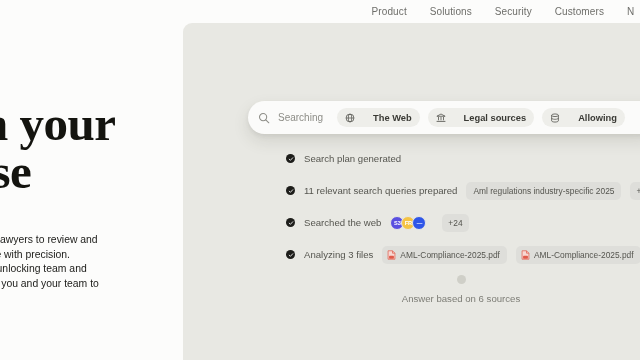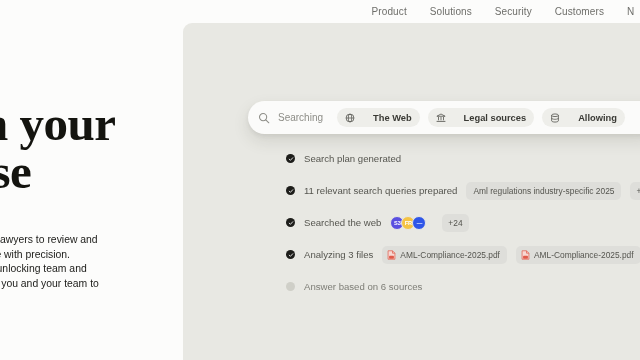--- a/index.html
+++ b/index.html
@@ -115,21 +115,21 @@
     width: 350px;
   }
   .step {
     position: relative;
     display: flex;
     align-items: center;
     gap: 9px;
     height: 23px;
     margin-bottom: 9px;
   }
-  .step:last-child { margin-bottom: 16px; }
+  .step:last-child { margin-bottom: 16px; flex-direction: column; }
   .step-rail {
     position: absolute;
     left: 4.5px; top: 157px;
     width: 1px; height: 86px;
     background: #d4d4cd;
     z-index: 0;
   }
   .dot {
     position: relative;
     width: 9px; height: 9px;

